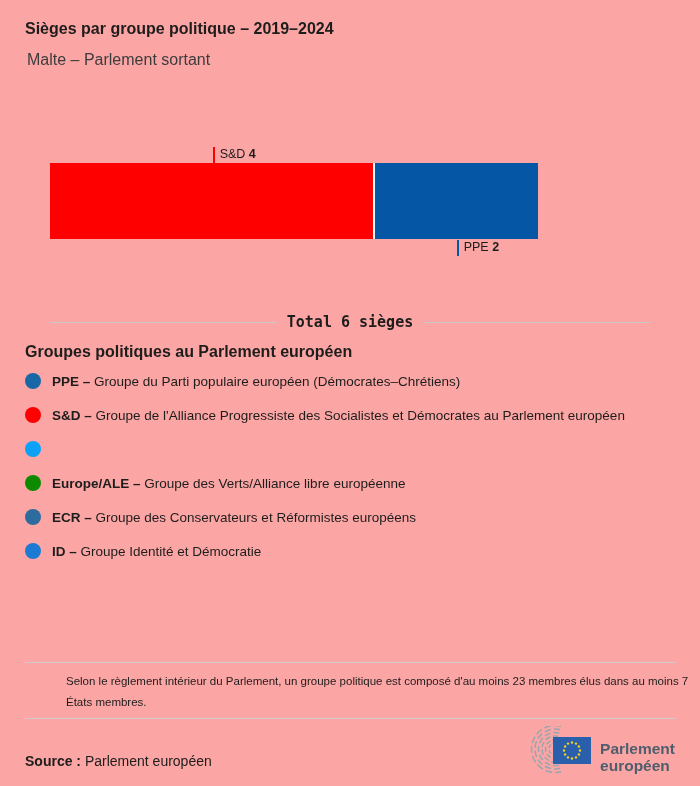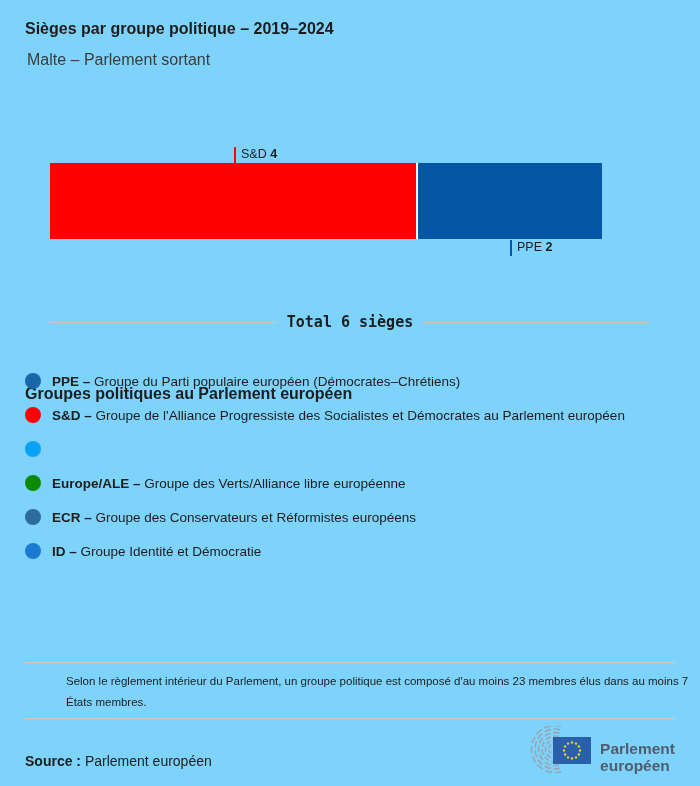--- a/index.html
+++ b/index.html
@@ -1,36 +1,36 @@
 <!DOCTYPE html>
 <html lang="fr"><head>
 <meta charset="utf-8">
 <style>
   * { margin: 0; padding: 0; box-sizing: border-box; }
   html, body { background: #ffffff; }
   .page {
     position: relative;
     width: 700px;
     height: 786px;
-    background: #7dd3fc;
+    background: #fca5a5;
     font-family: "Liberation Sans", sans-serif;
     color: #1d1d1b;
     overflow: hidden;
   }
   .title {
     position: absolute; top: 20px; left: 25px;
     font-size: 16px; font-weight: 700; color: #1d1d1b;
   }
   .subtitle {
     position: absolute; top: 51px; left: 27px;
     font-size: 16px; font-weight: 400; color: #3c3c3b;
   }
 
   
-  .chart { position: absolute; top: 163px; left: 50px; width: 552px; height: 76px; }
+  .chart { position: absolute; top: 163px; left: 50px; width: 488px; height: 76px; }
   .bar { display: flex; width: 100%; height: 100%; }
   .segment { height: 100%; }
   .segment.first { border-right: 2px solid #ffffff; }
   .seg-label {
     position: absolute;
     display: flex; align-items: flex-start; gap: 5px;
     font-size: 12.5px; line-height: 15px; white-space: nowrap; color: #1d1d1b;
   }
   .seg-label.above { bottom: 100%; margin-bottom: 0; }
   .seg-label.below { top: 100%; margin-top: 1px; }
@@ -45,21 +45,21 @@
   .total-row .line { flex: 1; height: 1px; background: #c9c9c9; }
   .total-row .total-text {
     padding: 0 10px;
     font-family: "DejaVu Sans Mono", monospace;
     font-size: 15px; font-weight: 700; color: #1d1d1b;
   }
 
   
   .legend-heading {
     position: absolute; top: 343px; left: 25px;
-    font-size: 16px; font-weight: 700; color: #1d1d1b; margin-top: 42px;
+    font-size: 16px; font-weight: 700; color: #1d1d1b;
   }
   .legend { position: absolute; top: 364px; left: 25px; right: 25px; list-style: none; }
   .legend li { height: 34px; display: flex; align-items: center; }
   .legend-dot {
     width: 16px; height: 16px; border-radius: 50%;
     flex: 0 0 16px; margin-right: 11px;
   }
   .legend-text { font-size: 13.5px; color: #1d1d1b; white-space: nowrap; }
   .legend-text .abbr { font-weight: 700; }
 

